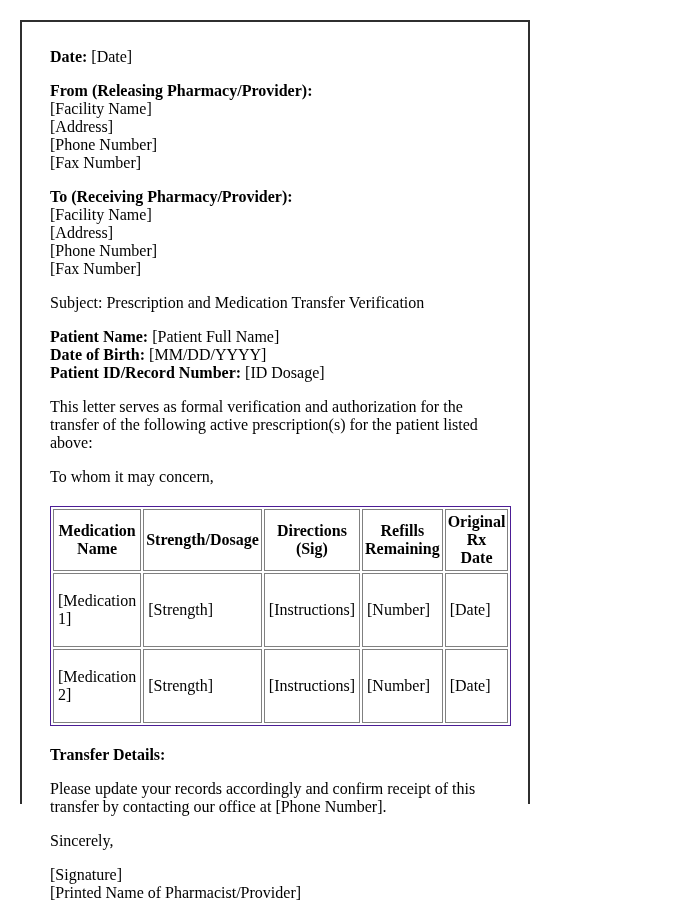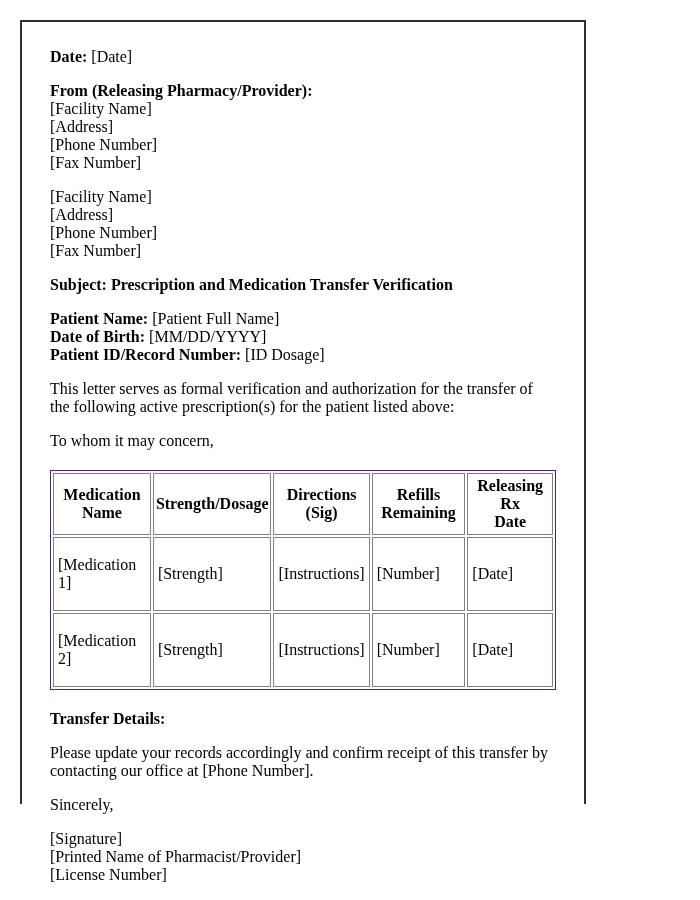--- a/index.html
+++ b/index.html
@@ -12,34 +12,34 @@
     width: 700px;
     height: 900px;
     font-family: "Liberation Serif", "DejaVu Serif", serif;
     font-size: 16px;
     color: #000000;
   }
   .page {
     position: absolute;
     left: 20px;
     top: 20px;
-    width: 566px;
+    width: 510px;
     height: 784px;
     box-sizing: border-box;
     border: 2px solid #2f2f2f;
     border-bottom: none;
     padding: 10px 28px 0 28px;
     background: #ffffff;
   }
   .para {
     margin: 16px 0;
     line-height: 18px;
   }
   .block { display: block; }
-  .bold { font-weight: bold; }
+  .bold { font-weight: normal; }
   strong { font-weight: bold; }
   .med-table {
     width: 100%;
     margin: 20px 0;
     border: 1px solid #4c1d95;
     border-collapse: separate;
     border-spacing: 2px;
   }
   .med-table th, .med-table td {
     border: 1px solid #808080;
@@ -73,20 +73,21 @@
 
   <p class="para">
     <strong class="block">From (Releasing Pharmacy/Provider):</strong>
     <span class="block">[Facility Name]</span>
     <span class="block">[Address]</span>
     <span class="block">[Phone Number]</span>
     <span class="block">[Fax Number]</span>
   </p>
 
   <p class="para">
+    <strong class="block">To (Receiving Pharmacy/Provider):</strong>
     <span class="block">[Facility Name]</span>
     <span class="block">[Address]</span>
     <span class="block">[Phone Number]</span>
     <span class="block">[Fax Number]</span>
   </p>
 
   <p class="para bold">Subject: Prescription and Medication Transfer Verification</p>
 
   <p class="para">
     <span class="block"><strong>Patient Name:</strong> <span>[Patient Full Name]</span></span>
@@ -108,21 +109,21 @@
     </colgroup>
     <tbody>
       <tr>
         <th>Medication
 Name</th>
         <th>Strength/Dosage</th>
         <th>Directions
 (Sig)</th>
         <th>Refills
 Remaining</th>
-        <th>Releasing Rx
+        <th>Original Rx
 Date</th>
       </tr>
       <tr>
         <td>[Medication 1]</td>
         <td>[Strength]</td>
         <td>[Instructions]</td>
         <td>[Number]</td>
         <td>[Date]</td>
       </tr>
       <tr>

